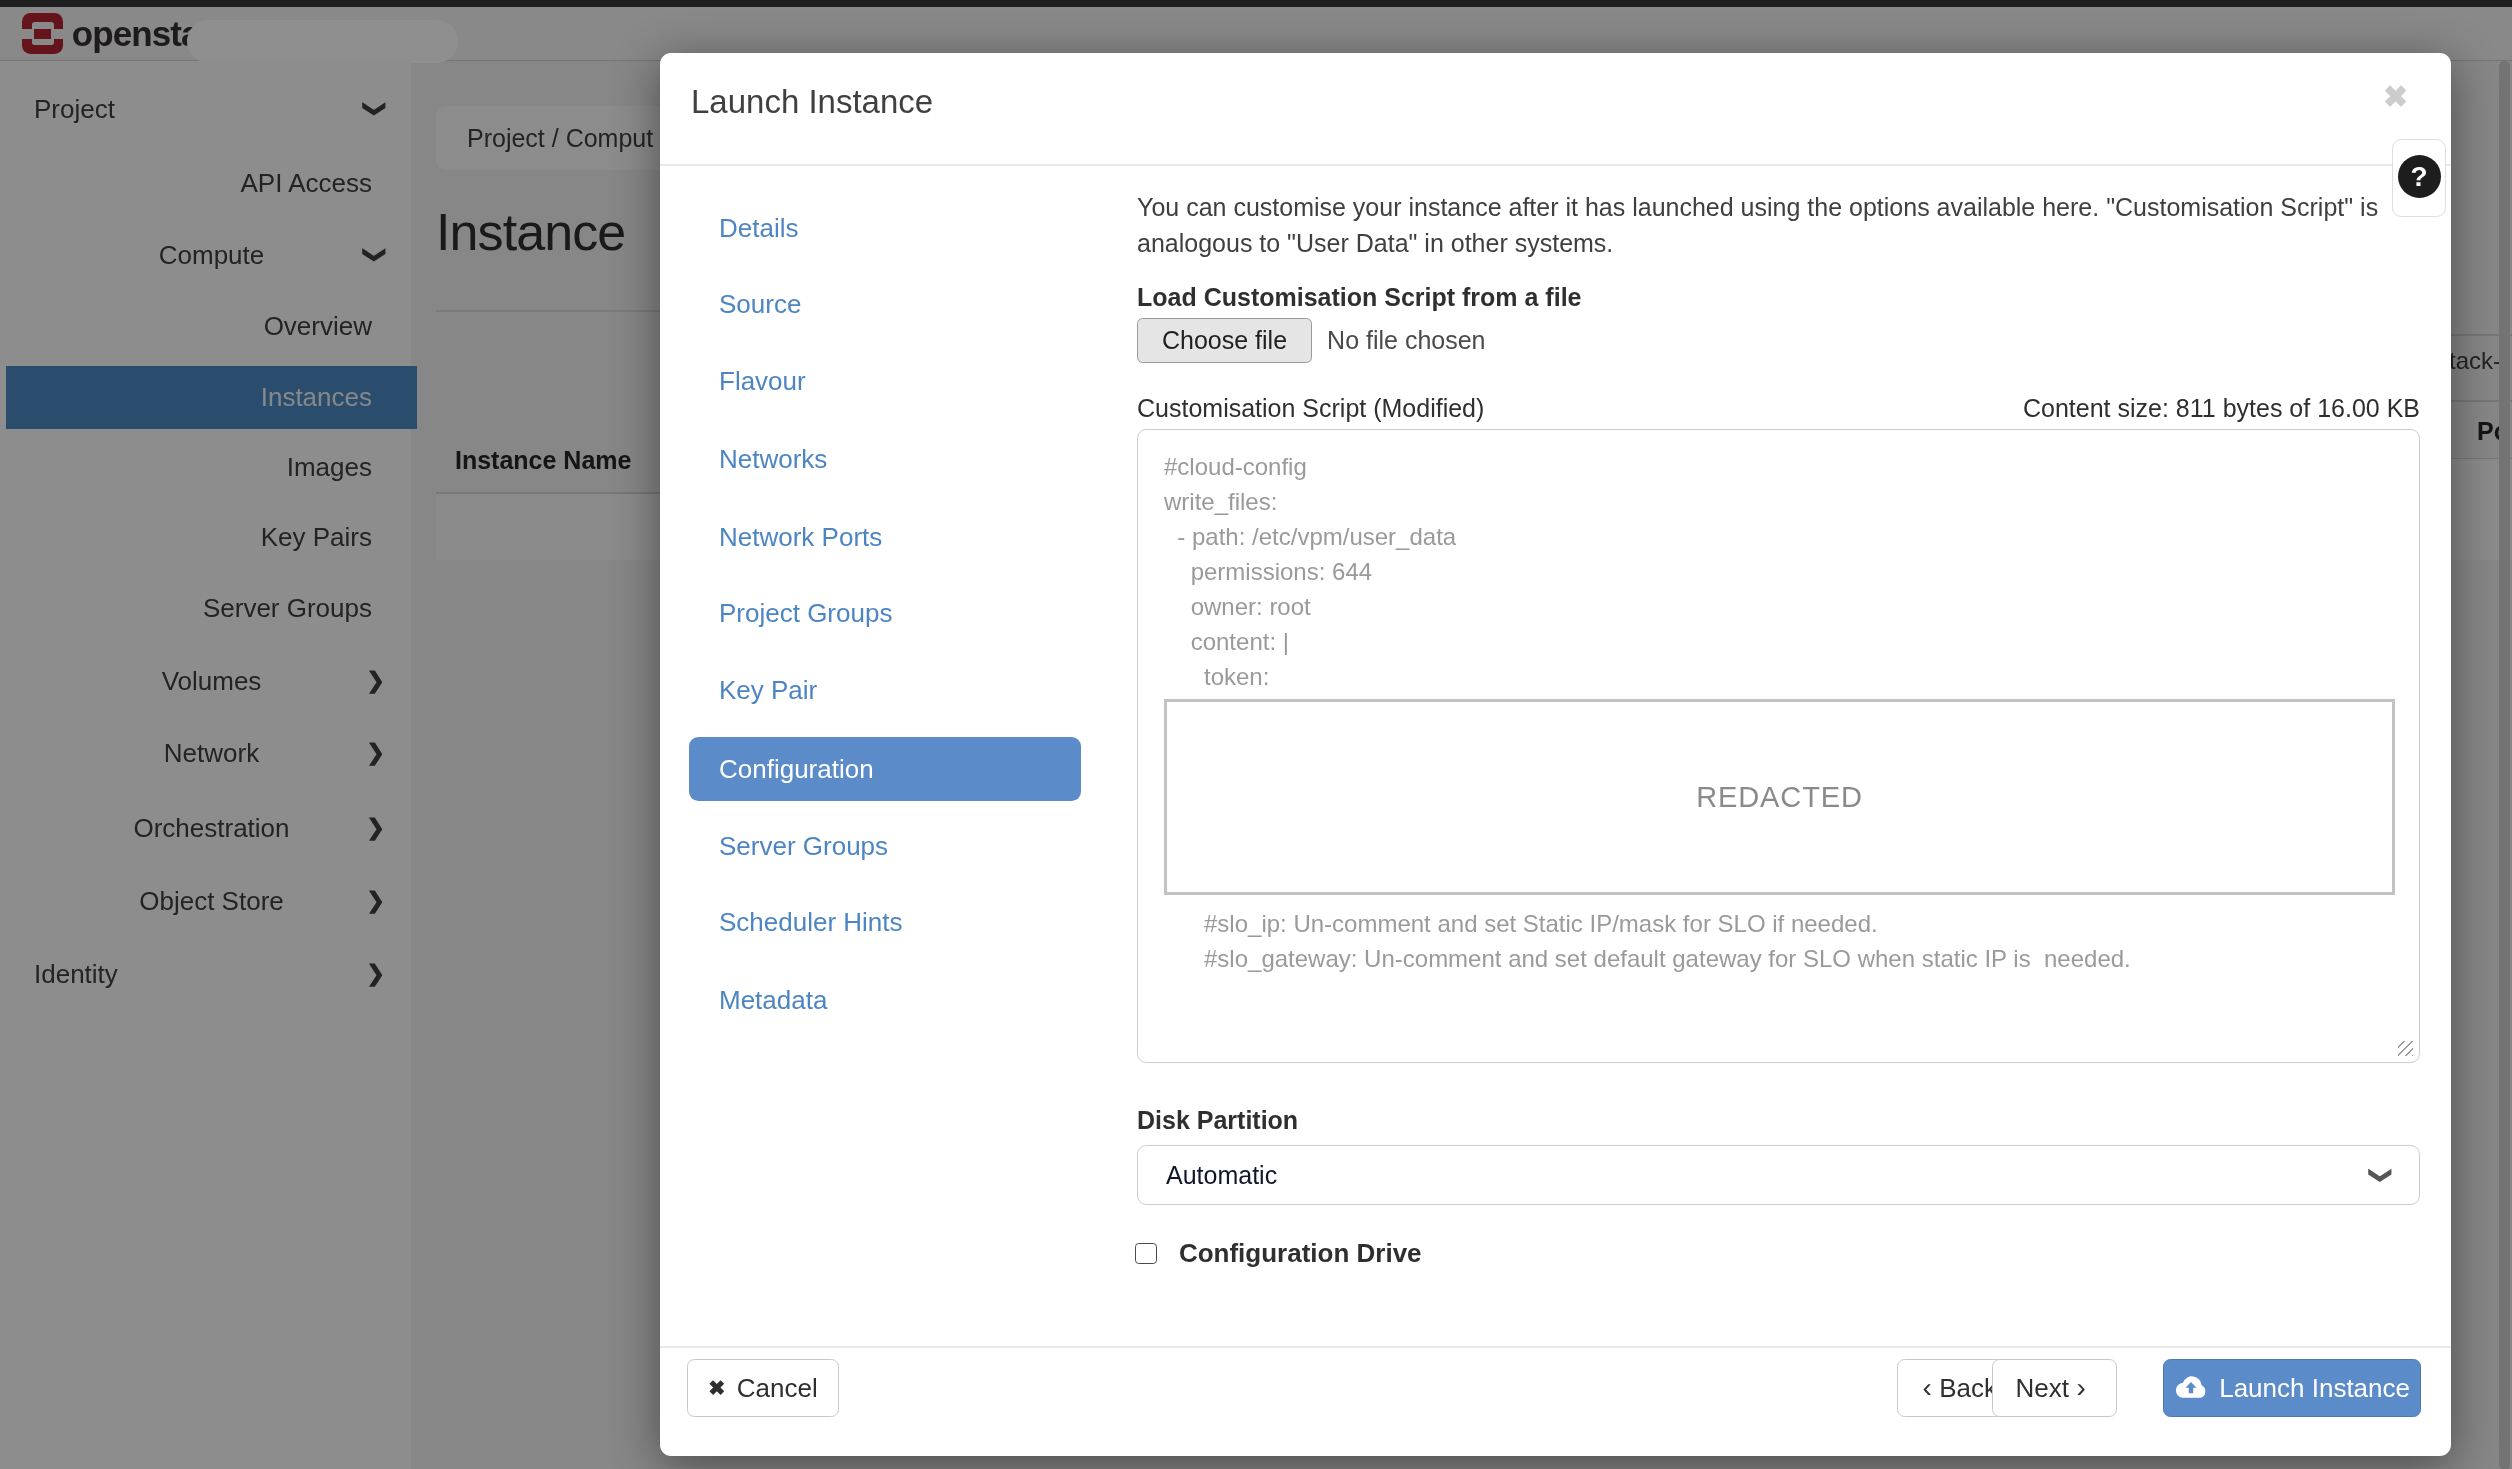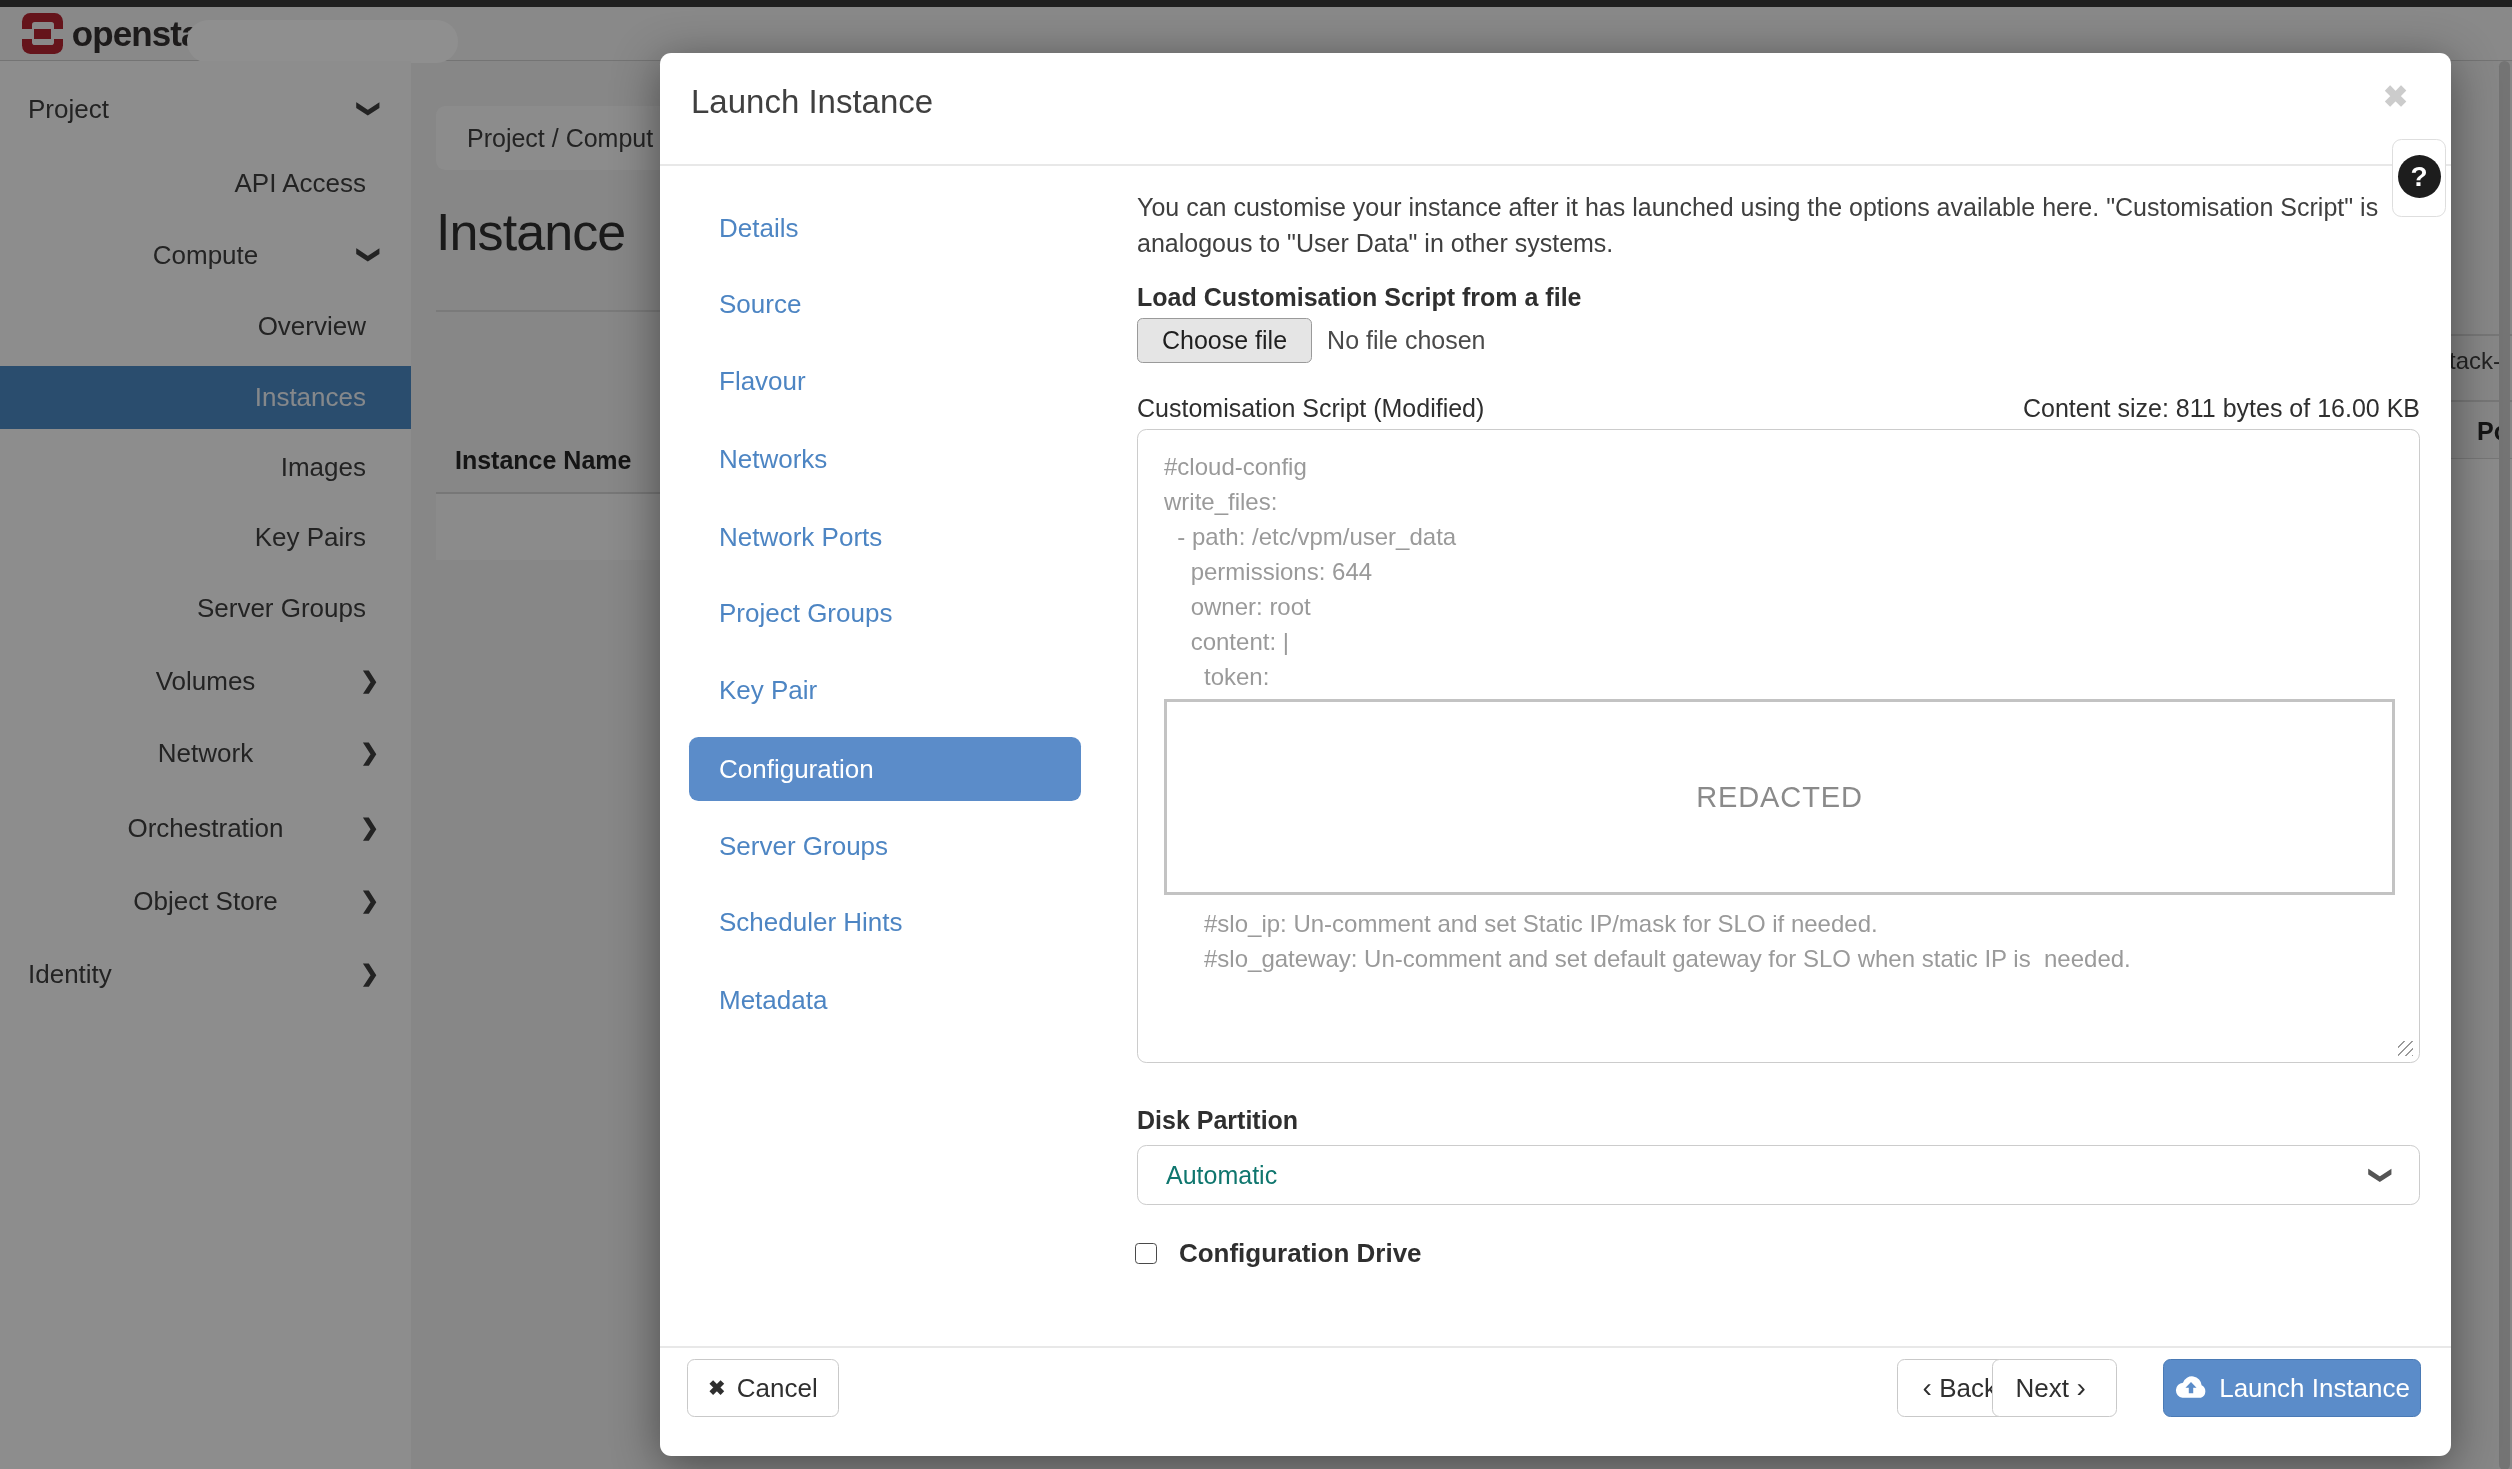--- a/index.html
+++ b/index.html
@@ -18,21 +18,21 @@
   .topbar{position:absolute;left:0;top:6.5px;width:2512px;height:54px;background:#f5f5f5;border-bottom:0.9px solid #cfcfcf;}
   .logo{position:absolute;left:22.4px;top:6.5px;height:41px;display:flex;align-items:center;}
   .os-mark{width:41px;height:41px;background:var(--logo_red);border-radius:8.4px;position:relative;flex:0 0 auto;}
   .os-mark .hole{position:absolute;left:9.3px;top:9.3px;right:9.3px;bottom:9.3px;background:#f5f5f5;border-radius:2.8px;}
   .os-mark .band{position:absolute;left:0;right:0;top:16px;height:10.3px;background:#f5f5f5;}
   .os-mark .block{position:absolute;left:12px;top:16px;width:17px;height:10.3px;background:var(--logo_red);}
   .logo-text{font-size:35px;font-weight:700;color:#353030;letter-spacing:-0.9px;margin-left:8.4px;}
   .topbar-pill{position:absolute;left:187px;top:13px;width:271px;height:43px;background:#ffffff;border-radius:21.5px;}
 
   .sidebar{position:absolute;left:0;top:61px;width:411px;height:1409px;background:#fcfcfc;}
-  .side-item{position:absolute;left:0;width:411px;height:62px;line-height:62px;font-size:26px;color:#3f3f3f;cursor:pointer;}
+  .side-item{position:absolute;left:6px;width:411px;height:62px;line-height:62px;font-size:26px;color:#3f3f3f;cursor:pointer;}
   .side-item.l1{padding-left:28px;text-align:left;}
   .side-item.l2{text-align:center;}
   .side-item.l3{padding-right:45px;text-align:right;}
   .side-item.selected{background:var(--sidebar_selected);color:#eef3f8;height:63px;line-height:63px;}
   .side-chev{position:absolute;right:32px;top:0;height:100%;display:flex;align-items:center;font-size:22.4px;font-weight:700;color:#3f3f3f;}
   .side-chev.down{transform:rotate(90deg);transform-origin:center;}
 
   .crumb-pill{position:absolute;left:436px;top:106px;width:766px;height:64px;background:#fafafa;border-radius:9.3px;}
   .crumb-text{position:absolute;left:467px;top:106px;height:64px;line-height:64px;font-size:25px;color:#3f3f3f;}
   .page-title{position:absolute;left:436px;top:202px;font-size:52px;font-weight:500;color:#2f2f2f;letter-spacing:-0.9px;}
@@ -69,21 +69,21 @@
   .script-header{position:absolute;left:477px;top:341px;width:1283px;display:flex;justify-content:space-between;}
   .script-label{font-size:25px;font-weight:400;color:#2f2f2f;}
   .content-size{font-size:25px;color:#2f2f2f;}
   .script-area{position:absolute;left:477px;top:376px;width:1283px;height:634px;background:#ffffff;border:1.9px solid #cccccc;border-radius:9.3px;padding:18.7px 26px;overflow:hidden;cursor:text;}
   .script-line{font-size:24px;line-height:35px;color:#9a9a9a;white-space:pre;}
   .redacted-box{width:1231px;height:196px;border:3.7px solid #c3c3c3;background:#ffffff;margin:5.6px 0 11.2px 0;display:flex;align-items:center;justify-content:center;}
   .redacted-text{font-size:29px;color:#8a8a8a;letter-spacing:0.9px;}
   .resize-handle{position:absolute;right:5.6px;bottom:5.6px;width:15px;height:15px;background:repeating-linear-gradient(135deg,transparent 0 3.7px,#9a9a9a 3.7px 5.6px);cursor:nwse-resize;}
   .disk-label{position:absolute;left:477px;top:1053px;font-size:25px;font-weight:700;color:#2f2f2f;}
   .disk-select{position:absolute;left:477px;top:1092px;width:1283px;height:60px;border:1.9px solid #cccccc;border-radius:9.3px;background:#ffffff;display:flex;align-items:center;padding:0 28px;cursor:pointer;}
-  .disk-value{font-size:25px;color:#0f766e;flex:1;}
+  .disk-value{font-size:25px;color:#0f172a;flex:1;}
   .select-chev{font-size:22.4px;color:#555555;font-weight:700;transform:rotate(90deg);}
   .cfg-row{position:absolute;left:475px;top:1182px;height:37px;display:flex;align-items:center;cursor:pointer;}
   .cfg-box{width:21.5px;height:21.5px;border:1.9px solid #4a4a4a;border-radius:3.7px;background:#ffffff;}
   .cfg-label{font-size:26px;font-weight:700;color:#2f2f2f;margin-left:22.4px;}
 
   .footer-divider{position:absolute;left:0;top:1293px;width:1791px;height:1.9px;background:#e8e8e8;}
   .btn{position:absolute;top:1306px;height:58px;border-radius:7.5px;display:flex;align-items:center;justify-content:center;font-size:26px;cursor:pointer;}
   .btn.ghost{background:#ffffff;border:1.9px solid #c9c9c9;color:#2f2f2f;}
   .btn-cancel{left:27px;width:152px;}
   .btn-cancel .x{font-size:20.5px;font-weight:700;margin-right:11.2px;}

